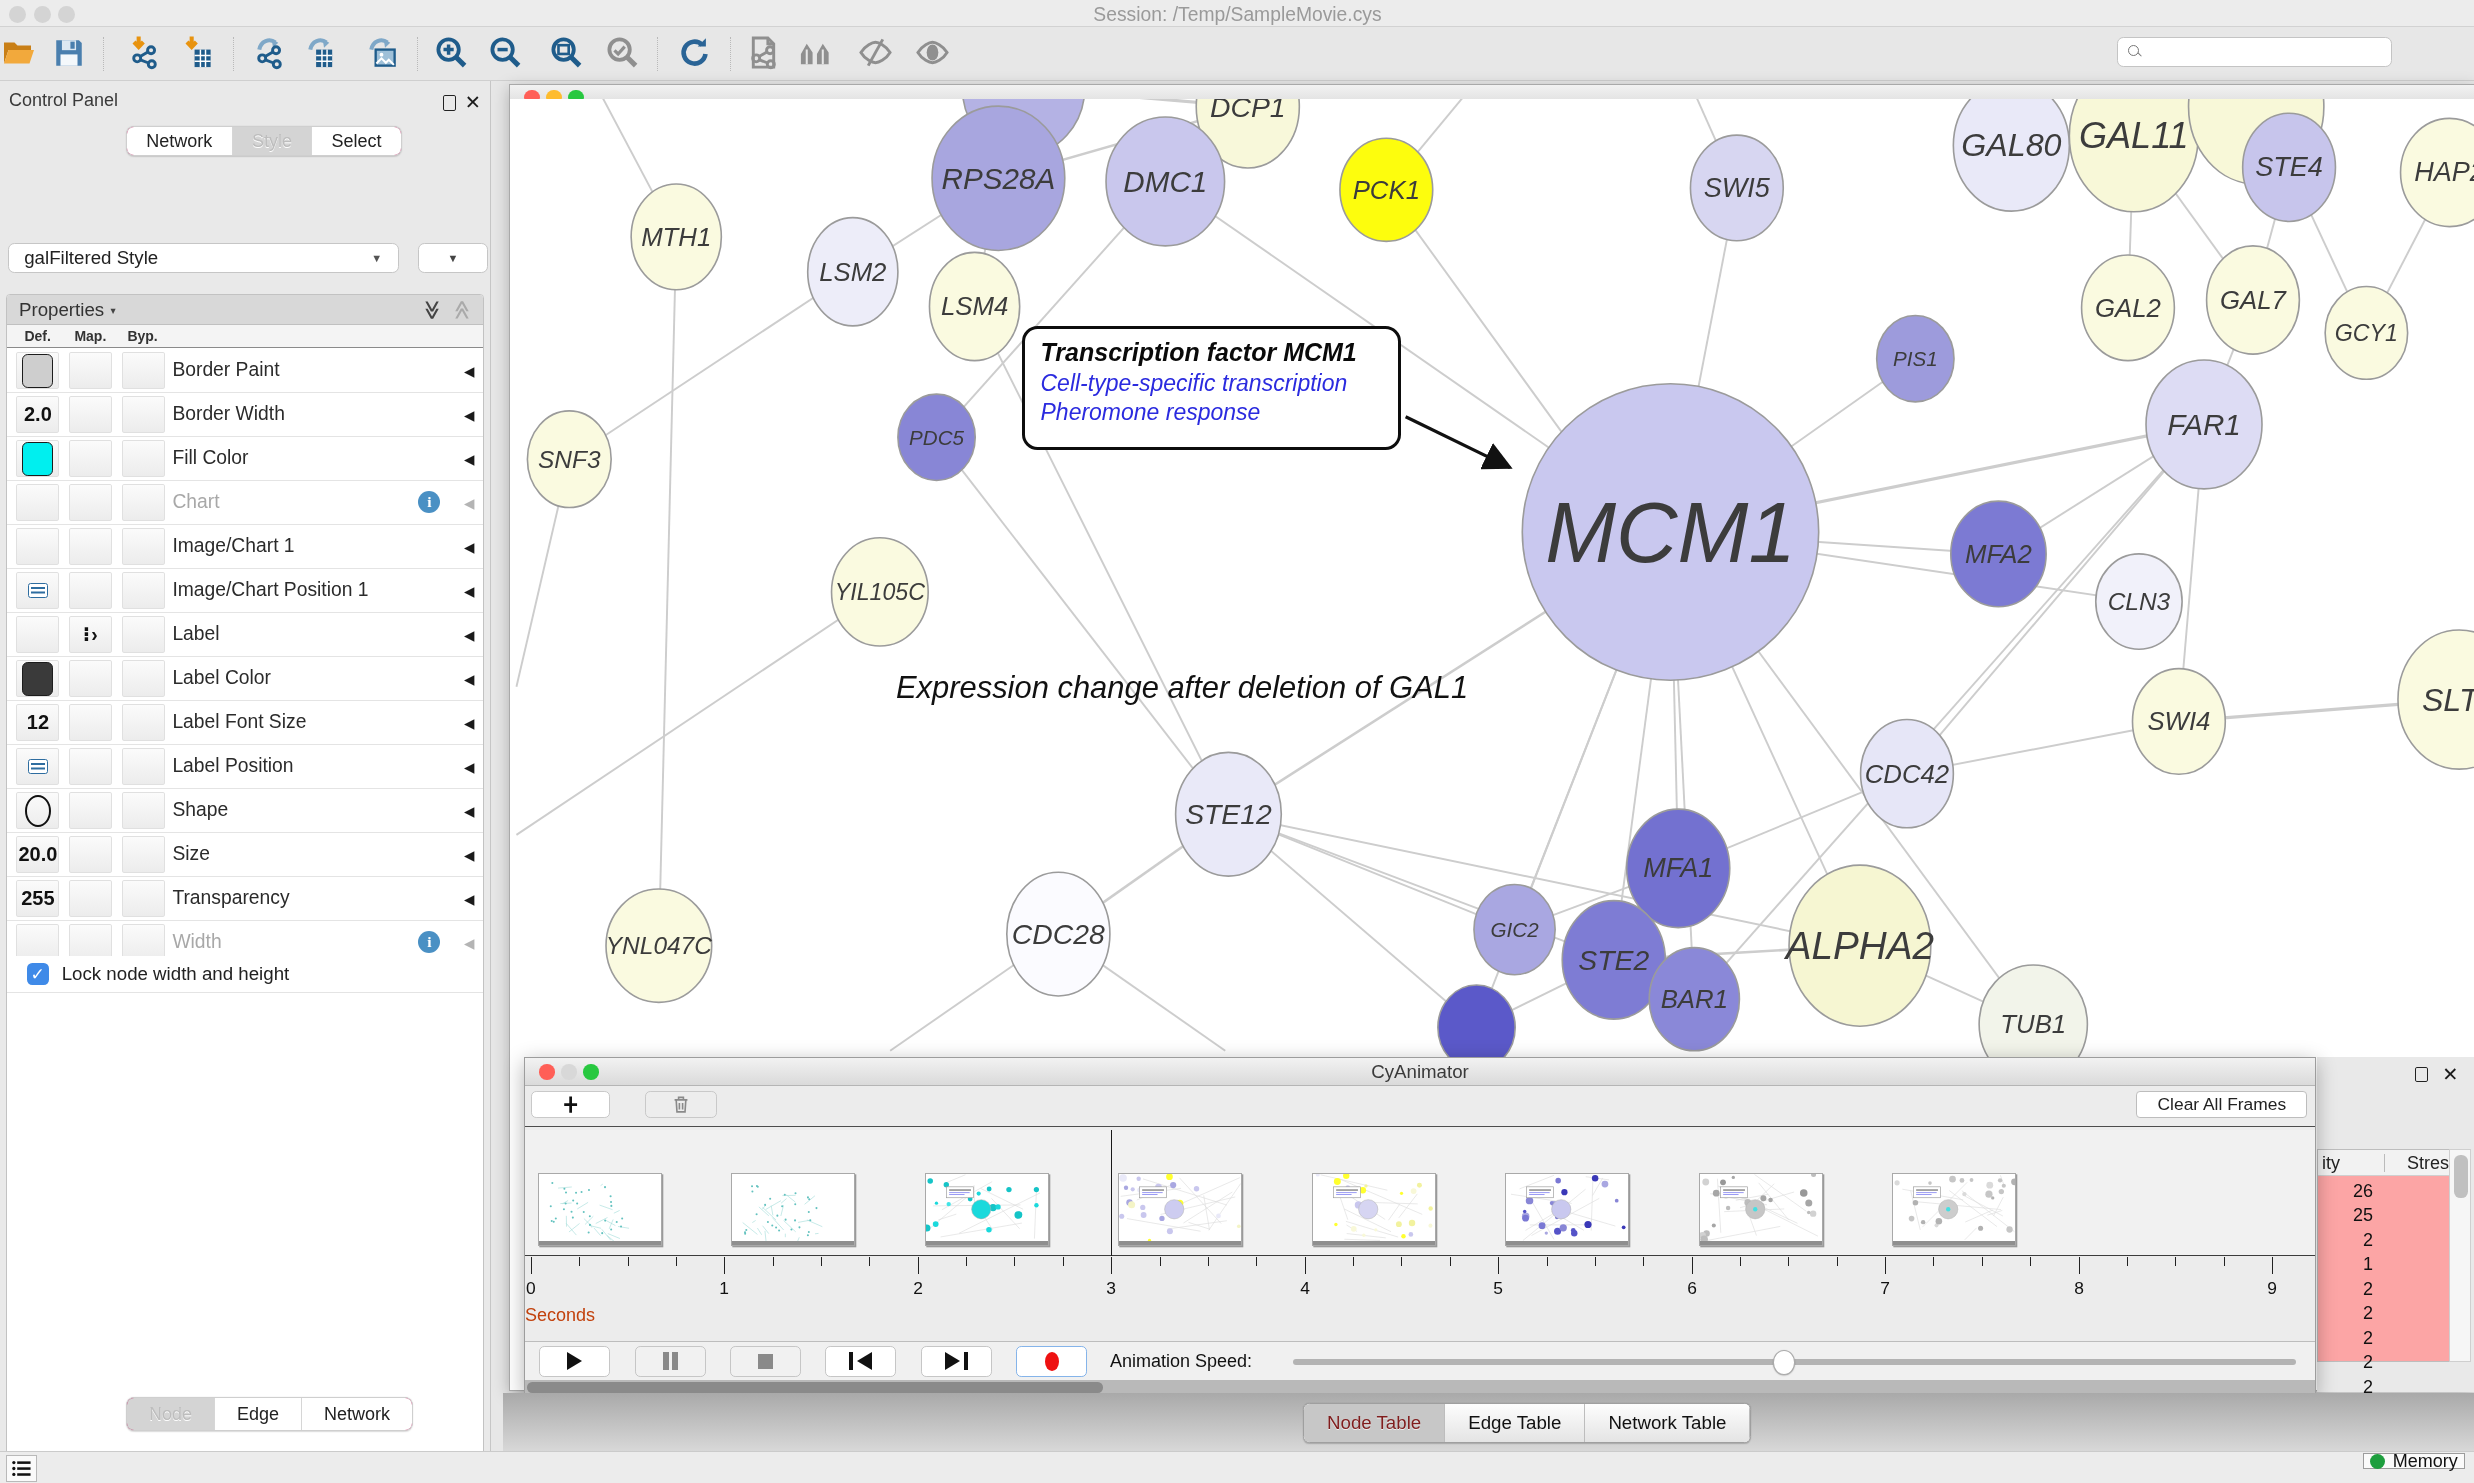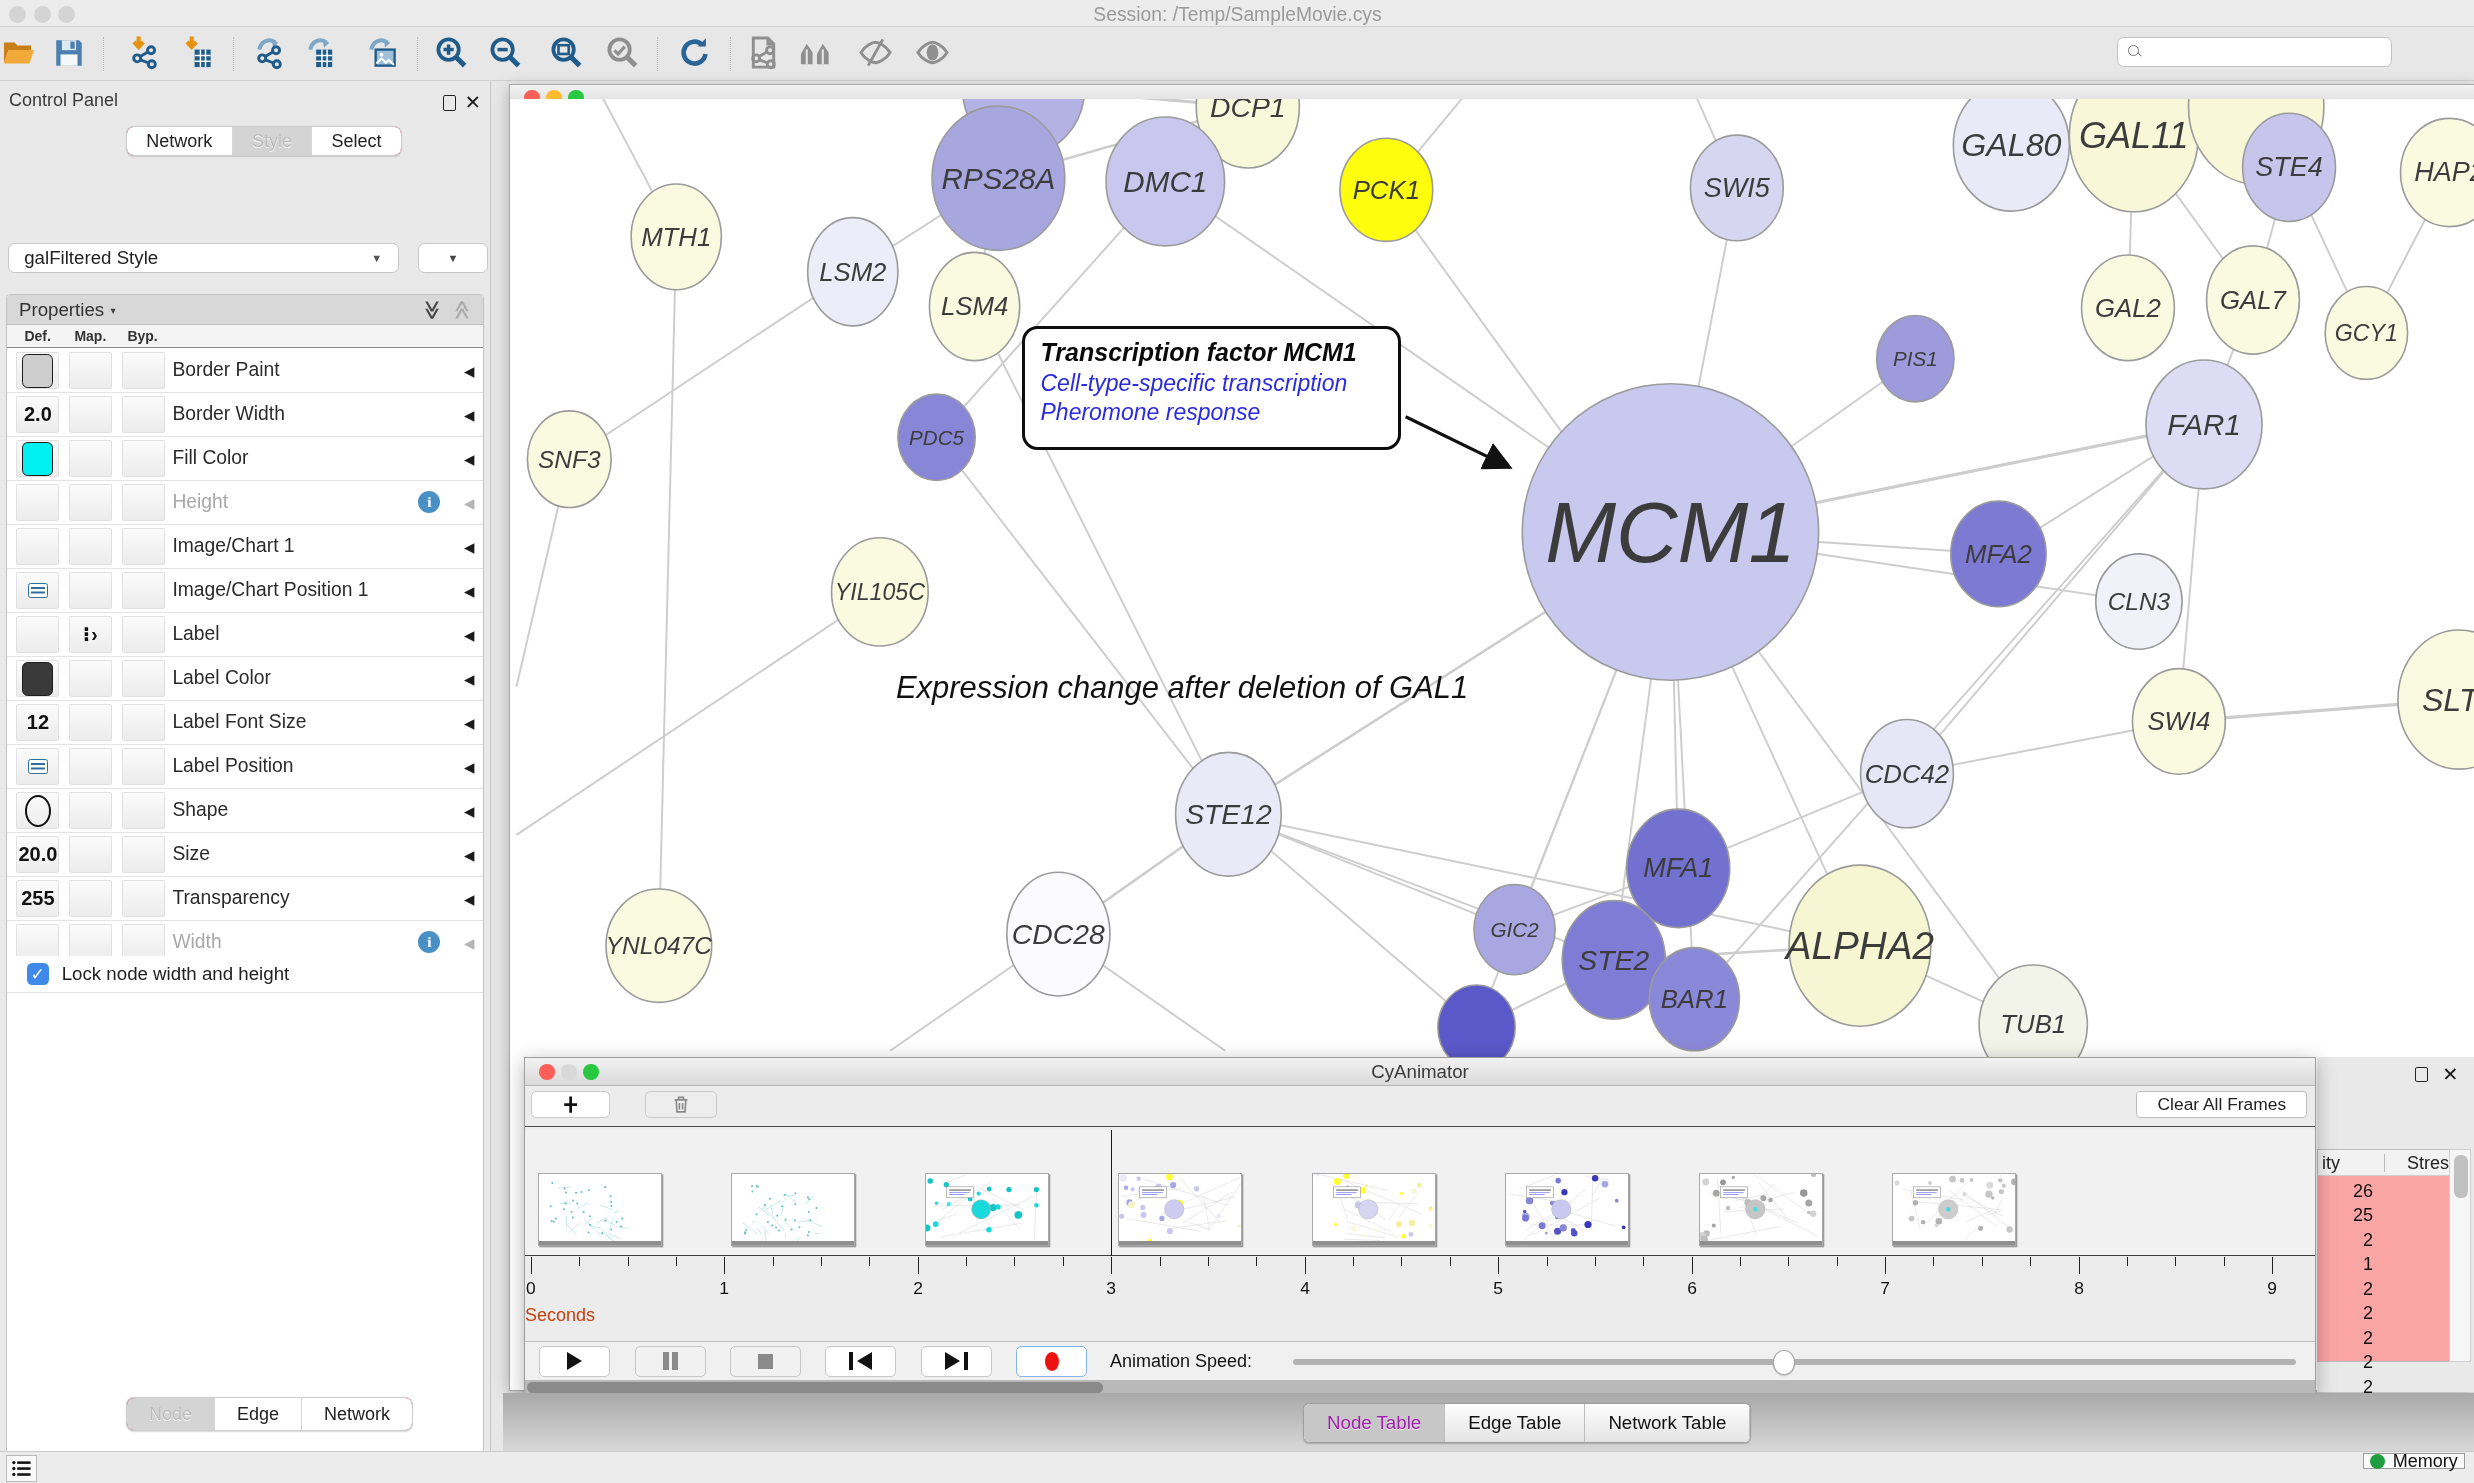--- a/index.html
+++ b/index.html
@@ -115,21 +115,21 @@
   .tp-head { position:absolute; left:0; top:0; width:100%; height:26px; background:#f2f2f2; border-bottom:0.6px solid #cfcfcf; font-size:18px; color:#222; }
   .tp-colsep { position:absolute; left:66px; top:3.9px; width:0.6px; height:18px; background:#bbb; }
   .tp-row { position:absolute; width:55px; text-align:right; font-size:18px; color:#111; }
   .tp-vscroll { position:absolute; right:-23px; top:92px; width:22px; height:213px; background:#f6f6f6; border:0.6px solid #cfcfcf; }
   .tp-vthumb { position:absolute; left:3.2px; top:5.2px; width:14px; height:43px; background:#c0c0c0; border-radius:6.4px; }
 
   
   .bottom-bar { position:absolute; left:503px; top:1393px; width:1972px; height:58px; background:linear-gradient(#a9a9a9,#d8d8d8); }
   .bt-group { left:800px; top:10.3px; height:40px; position:absolute; display:flex; background:#fff; border:0.6px solid #9f9f9f; border-radius:6.4px; overflow:hidden; box-shadow:0 0.6px 1.3px rgba(0,0,0,.2); }
   .bt-group .tab { font-size:18.7px; color:#111; display:flex; align-items:center; justify-content:center; padding:0 23px; border-right:0.6px solid #bdbdbd; background:linear-gradient(#fdfdfd,#e4e4e4); }
-  .bt-group .tab.active { background:#c7c7c7; color:#a21caf; text-shadow:0 0.6px 0 #eee;text-align:center; }
+  .bt-group .tab.active { background:#c7c7c7; color:#7f1d1d; text-shadow:0 0.6px 0 #eee;text-align:center; }
   .status-bar { position:absolute; left:0; top:1451px; width:2475px; height:32px; background:#ececec; border-top:0.6px solid #cbcbcb; }
   .list-btn { position:absolute; left:6.4px; top:3.2px; width:31px; height:27px; background:#fafafa; border:0.6px solid #b9b9b9; display:flex; align-items:center; justify-content:center; }
   .memory-btn { position:absolute; right:10.3px; top:1.3px; width:102px; height:16px; background:#fafafa; border:0.6px solid #9c9c9c; display:flex; align-items:center; justify-content:center; gap:7.7px; font-size:18px; color:#111; }
   .memdot { width:15.5px; height:15.5px; border-radius:50%; background:#1e9e3e; }
   .xicon { font-size:19.3px; font-weight:bold; color:#1a1a1a; line-height:1; }
 </style>
 </head>
 <body>
 
 <div id="app">
@@ -337,21 +337,21 @@
             </span>
             <span class="cellbox cell-map"></span>
             <span class="cellbox cell-byp"></span>
             <span class="prop-label">Fill Color</span>
             <span class="row-arrow">◀</span>
           </div>
           <div class="prop-row disabled">
             <span class="cellbox cell-def"></span>
             <span class="cellbox cell-map"></span>
             <span class="cellbox cell-byp"></span>
-            <span class="prop-label">Height</span>
+            <span class="prop-label">Chart</span>
             <span class="info-icon">i</span>
             <span class="row-arrow">◀</span>
           </div>
           <div class="prop-row">
             <span class="cellbox cell-def"></span>
             <span class="cellbox cell-map"></span>
             <span class="cellbox cell-byp"></span>
             <span class="prop-label">Image/Chart 1</span>
             <span class="row-arrow">◀</span>
           </div>

